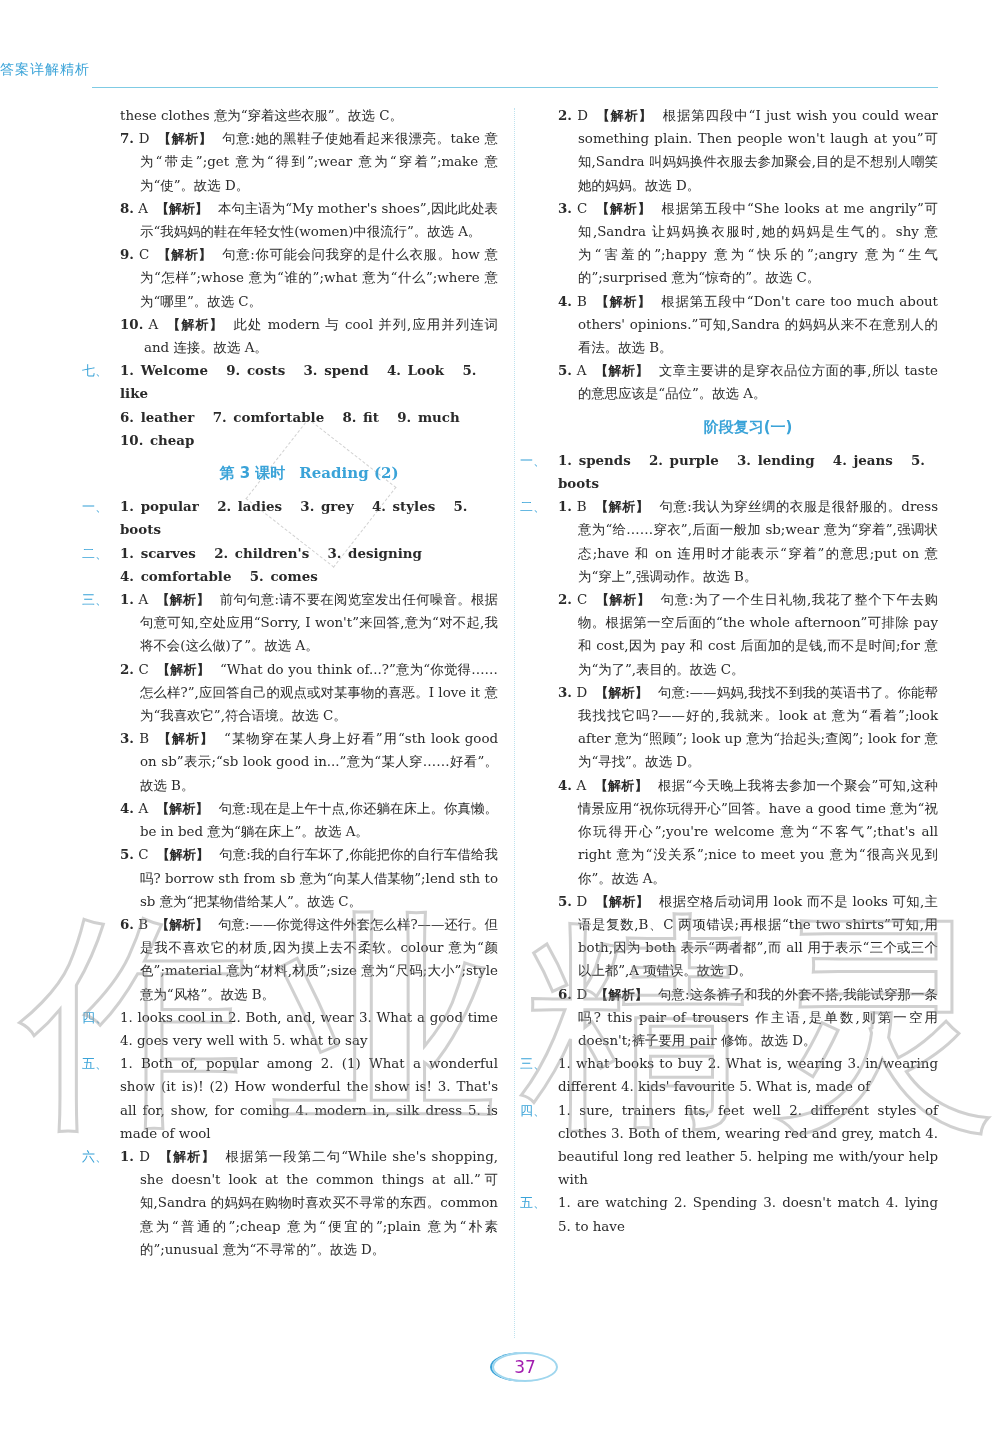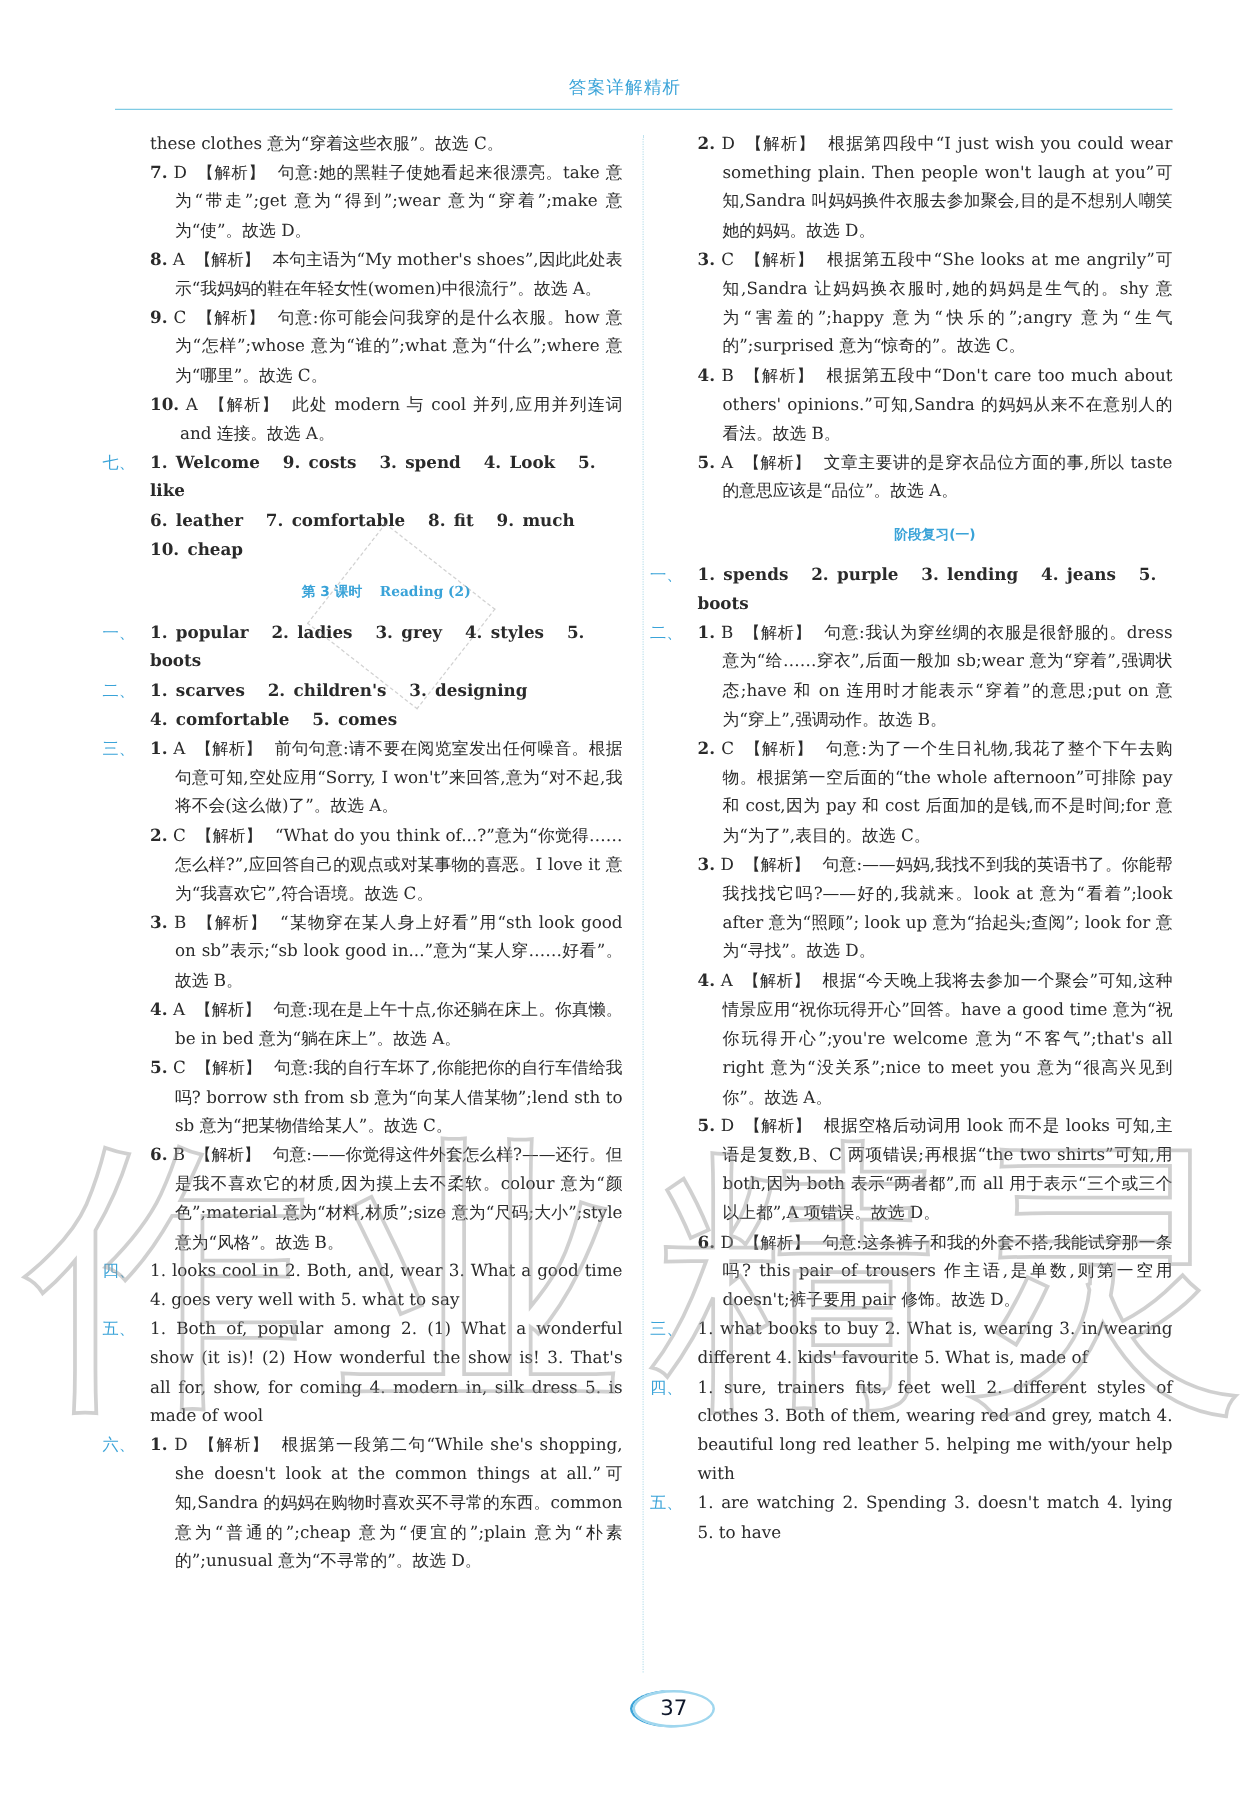--- a/index.html
+++ b/index.html
@@ -2,59 +2,59 @@
 <html><head>
 <meta charset="utf-8">
 <style>
   html, body { margin: 0; padding: 0; }
   body {
     width: 1000px; height: 1436px; background: #ffffff;
     font-family: "DejaVu Serif", "Liberation Serif", serif;
     color: #2a2a2a; position: relative; overflow: hidden;
   }
   .header-title {
-    position: absolute; top: 61px; left: 0; width: 1000px; text-align: center;
+    position: absolute; top: 61px; left: 0; width: 1000px; text-align: left;
     font-family: "DejaVu Sans", "Liberation Sans", sans-serif;
     font-size: 14px; color: #3aa3d8; letter-spacing: 1px;
   }
   .header-rule {
     position: absolute; top: 87px; left: 92px; width: 846px; height: 1px;
     background: #7fcbe4;
   }
   .col { position: absolute; top: 104px; font-size: 13.4px; line-height: 23.2px; }
   .col-left { left: 120px; width: 378px; }
   .col-right { left: 558px; width: 380px; }
   .divider {
     position: absolute; top: 108px; left: 514px; width: 0; height: 1230px;
     border-left: 1px dotted #bfe2ee;
   }
   .para { margin: 0; text-align: justify; }
   .item { position: relative; padding-left: 20px; text-indent: -20px; text-align: justify; }
   .item.wide { padding-left: 24px; text-indent: -24px; }
   .num { font-weight: bold; }
-  .tag { font-weight: normal; font-family: "DejaVu Sans", "Liberation Sans", sans-serif; font-size: 13px; margin: 4px 10px 0 8px; }
+  .tag { font-weight: bold; font-family: "DejaVu Sans", "Liberation Sans", sans-serif; font-size: 13px; margin: 4px 10px 0 8px; }
   .sec { position: relative; }
   .sec-mark {
     position: absolute; left: -38px; top: 0; color: #3aa3d8;
     font-family: "DejaVu Sans", "Liberation Sans", sans-serif; font-size: 13px;
   }
   .answers { word-spacing: 2px; }
   .answers .num { margin-left: 12px; }
   .answers .num.first { margin-left: 0; }
   .section-heading {
-    text-align: center; color: #3aa3d8; font-size: 11px; font-weight: bold;
+    text-align: center; color: #3aa3d8; font-size: 15px; font-weight: bold;
     font-family: "DejaVu Sans", "Liberation Sans", sans-serif;
     margin: 10px 0 10px 0;
   }
   .section-heading .en { font-family: "DejaVu Serif", "Liberation Serif", serif; margin-left: 14px; }
   .page-number {
-    position: absolute; top: 1352px; left: 506px; width: 62px; height: 26px;
+    position: absolute; top: 1352px; left: 492px; width: 62px; height: 26px;
     border-radius: 50%; border: 2px solid #9fd6ee; box-shadow: -2px 0 0 #3aa3d8;
     text-align: center; line-height: 26px;
-    font-family: "DejaVu Sans", "Liberation Sans", sans-serif; font-size: 17px; color: #0f172a;
+    font-family: "DejaVu Sans", "Liberation Sans", sans-serif; font-size: 17px; color: #a21caf;
   }
   .stamp {
     position: absolute; left: 265px; top: 442px; width: 110px; height: 100px;
     border: 1px dashed #9a9a9a; transform: rotate(38deg); opacity: 0.45;
   }
   .watermark {
     position: absolute; left: 20px; top: 920px; width: 960px; height: 240px;
     font-family: Liberation Mono, monospace; font-size: 230px;
     color: transparent; -webkit-text-stroke: 3px rgba(150,150,150,0.45);
     letter-spacing: 20px; line-height: 240px; pointer-events: none; white-space: nowrap;

